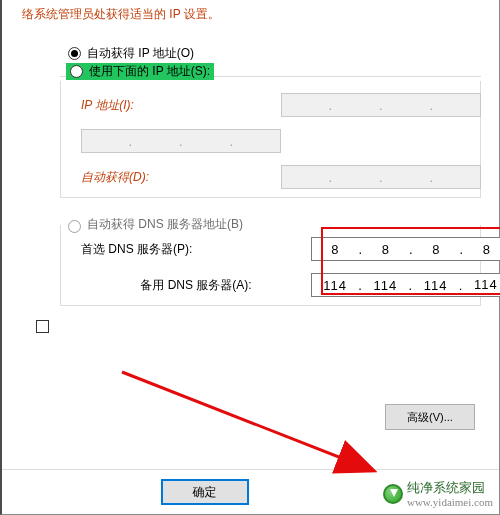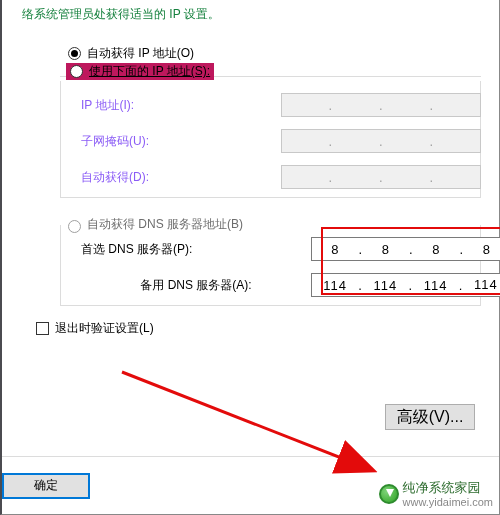--- a/index.html
+++ b/index.html
@@ -18,21 +18,21 @@
       top: 0;
       width: 500px;
       height: 515px;
       background: #ffffff;
       border-left: 2px solid #4b4b50;
       border-right: 1px solid #888;
       border-bottom: 1px solid #888;
     }
     .info-text {
       padding: 6px 20px 16px 20px;
-      color: #15803d;
+      color: #c2410c;
       font-size: 12px;
     }
     .group {
       margin: 0 18px;
       padding-left: 40px;
     }
     .radio-row {
       display: flex;
       align-items: center;
       padding: 6px 8px;
@@ -63,25 +63,24 @@
       position: relative;
     }
     .groupline {
       position: relative;
       border-top: 1px solid #dcdcdc;
       margin-top: 8px;
     }
     .groupline .radio-row {
       position: relative;
       top: -14px;
-      background: #be185d;
+      background: #22c55e;
       display: inline-flex;
       margin-left: 6px;
       padding: 0 4px;
-      text-decoration: underline;
     }
     .field-row {
       display: flex;
       align-items: center;
       padding: 6px 14px 6px 20px;
     }
     .field-label {
       flex: 0 0 200px;
       font-size: 12px;
     }
@@ -121,29 +120,29 @@
       margin-right: 6px;
     }
     .btn-adv {
       position: absolute;
       right: 24px;
       bottom: 84px;
       width: 90px; height: 26px;
       border: 1px solid #adadad;
       background: #e1e1e1;
       display: flex; align-items: center; justify-content: center;
-      font-size: 16px;
+      font-size: 11px;
     }
     .button-row {
       position: absolute;
       left: 0; right: 0; bottom: 0;
-      height: 58px;
+      height: 45px;
       border-top: 1px solid #dcdcdc;
       display: flex;
-      justify-content: flex-start;
+      justify-content: center;
       align-items: center;
       padding-right: 22px;
       gap: 10px;
     }
     .btn-ok {
       width: 88px; height: 26px;
       border: 2px solid #0078d7;
       background: #e1e1e1;
       display: flex; align-items: center; justify-content: center;
       font-size: 12px;
@@ -160,40 +159,41 @@
     .watermark {
       position: absolute;
       right: 6px;
       bottom: 6px;
       display: flex;
       align-items: center;
       font-size: 13px;
       color: #2c6b2d;
       font-weight: 500;
       pointer-events: none;
+      font-family: Liberation Serif, serif;
     }
     .wm-icon {
       width: 20px; height: 20px;
       border-radius: 50%;
       background: radial-gradient(circle at 35% 35%, #7fd37a, #2ea322);
       border: 2px solid #2e8b2e;
       margin-right: 4px;
       position: relative;
     }
     .wm-icon::after{
       content:"";
       position:absolute;
       left:5px; top:3px;
       width:0;height:0;
       border-left:4px solid transparent;
       border-right:4px solid transparent;
       border-top:8px solid #fff;
     }
     .wm-sub { font-size: 11px; color:#888; display:block; line-height:1;}
-    .disabled-label { color:#8b5cf6; }
+    .disabled-label { color:#c2410c;font-style:italic; }
     .caret {
       display:inline-block;
       width:1px; height:14px;
       background:#000;
       vertical-align:middle;
     }
   </style>
 </head>
 <body>
 
@@ -220,21 +220,20 @@
           <span class="ip-oct"></span>
             <span class="ip-dot">.</span>
             <span class="ip-oct"></span>
             <span class="ip-dot">.</span>
             <span class="ip-oct"></span>
             <span class="ip-dot">.</span>
             <span class="ip-oct"></span>
         </div>
       </div>
       <div class="field-row">
-        <span class="field-label disabled-label">子网掩码(U):</span>
         <div class="ip-input disabled">
           <span class="ip-oct"></span>
             <span class="ip-dot">.</span>
             <span class="ip-oct"></span>
             <span class="ip-dot">.</span>
             <span class="ip-oct"></span>
             <span class="ip-dot">.</span>
             <span class="ip-oct"></span>
         </div>
       </div>
@@ -283,21 +282,20 @@
           <span class="ip-oct">114</span>
             <span class="ip-dot">.</span>
           <span><span class="ip-oct" style="display:inline-block;">114</span><span class="caret"></span></span>
         </div>
       </div>
     </div>
   </div>
 
   <div class="check-row">
     <span class="checkbox"></span>
-    <span>退出时验证设置(L)</span>
   </div>
 
   <div class="btn-adv">
     <span>高级(V)...</span>
   </div>
 
   <div class="button-row">
     <div class="btn-ok">
       <span>确定</span>
     </div>

